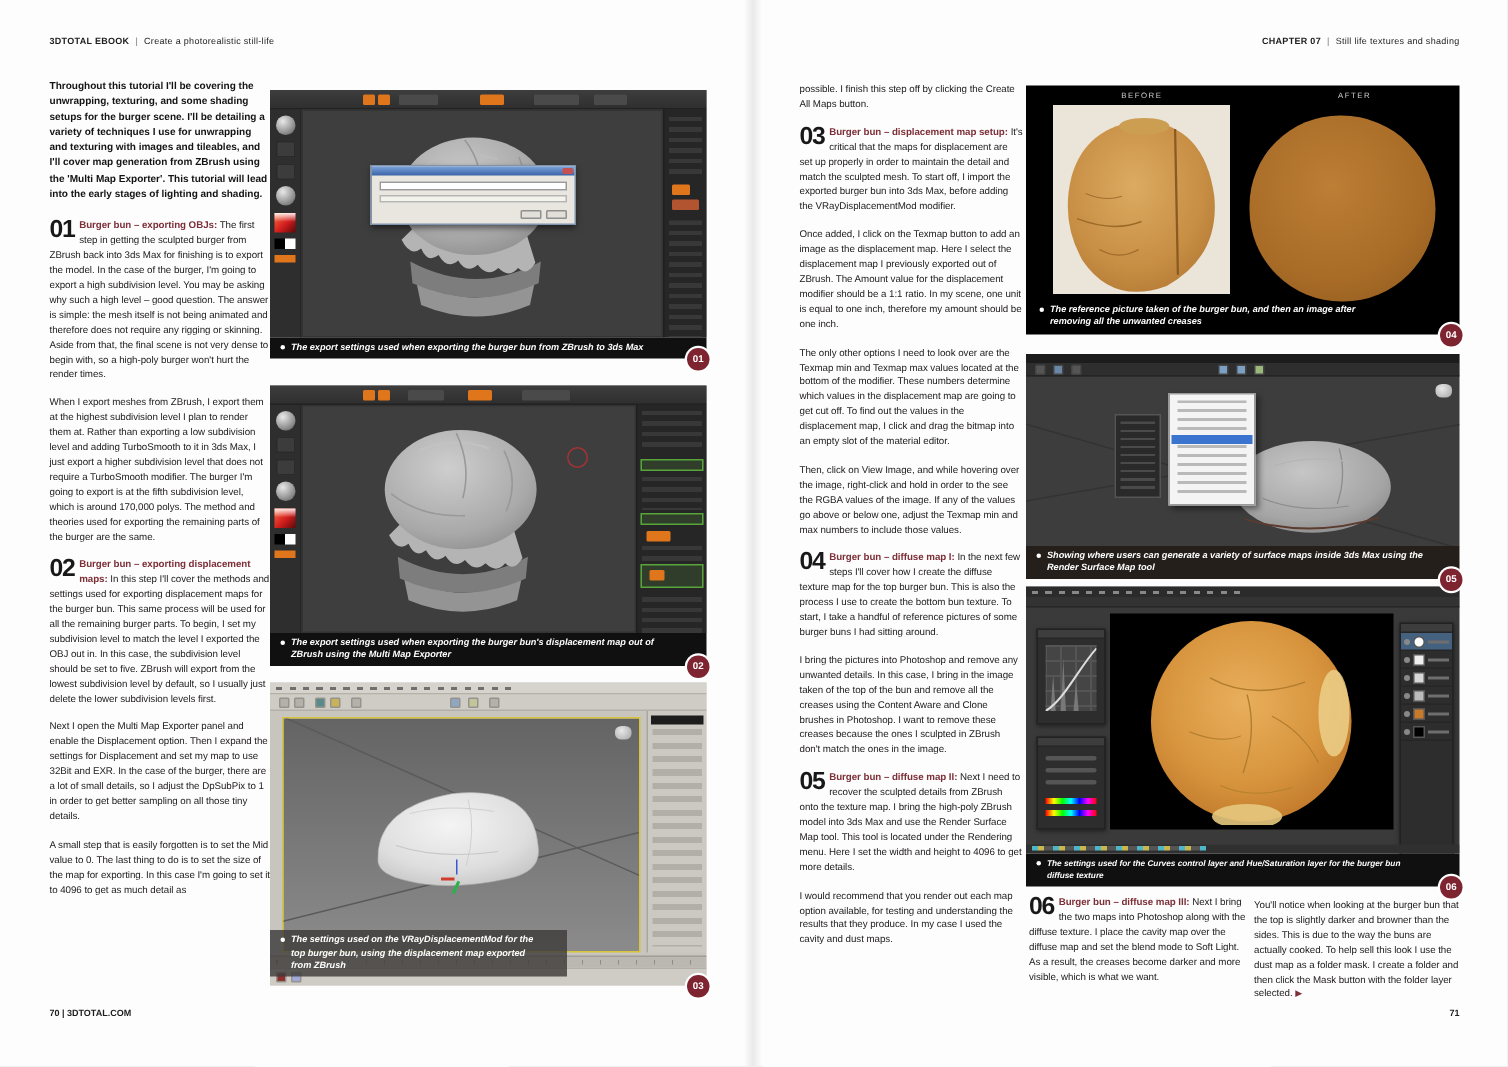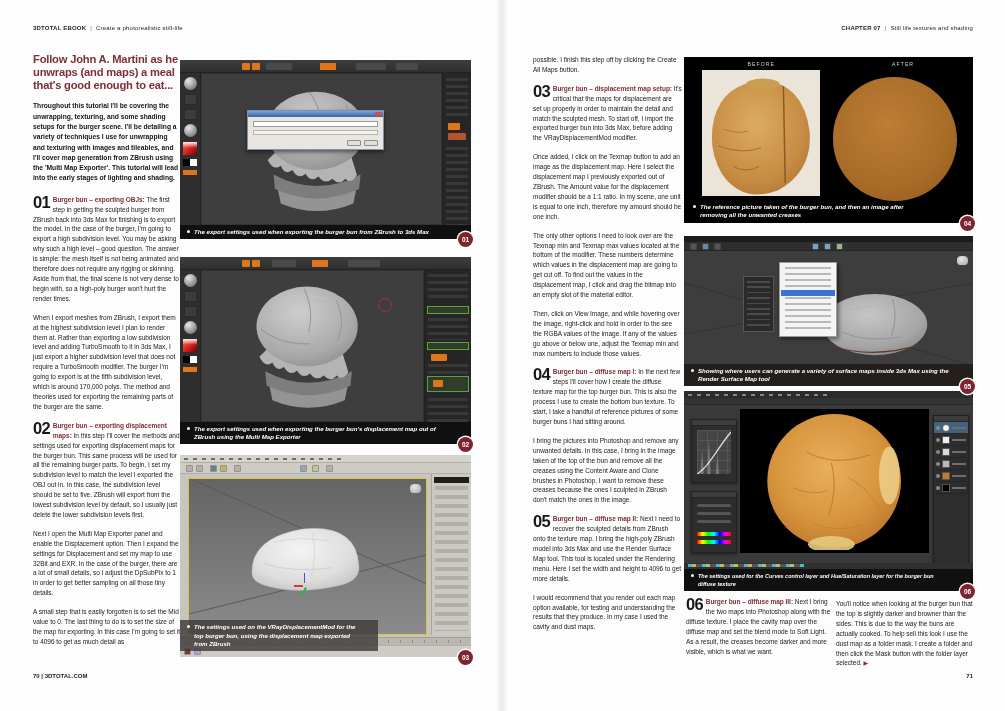--- a/index.html
+++ b/index.html
@@ -150,21 +150,20 @@
 <body>
 
 <div class="spread">
   <div class="seam"></div>
 
   <div class="page-header" style="left:33px;">
     <span class="hdr-strong">3DTOTAL EBOOK</span><span class="hdr-sep">|</span><span>Create a photorealistic still-life</span>
   </div>
 
   <div class="col" style="left:33px;top:53px;width:147px;">
-    <h1 class="title">Follow John A. Martini as he unwraps (and maps) a meal that's good enough to eat...</h1>
     <p class="intro">Throughout this tutorial I'll be covering the unwrapping, texturing, and some shading setups for the burger scene. I'll be detailing a variety of techniques I use for unwrapping and texturing with images and tileables, and I'll cover map generation from ZBrush using the 'Multi Map Exporter'. This tutorial will lead into the early stages of lighting and shading.</p>
     <p class="step">
       <span class="step-num">01</span>
       <span class="step-head">Burger bun – exporting OBJs:</span>
       <span>The first step in getting the sculpted burger from ZBrush back into 3ds Max for finishing is to export the model. In the case of the burger, I'm going to export a high subdivision level. You may be asking why such a high level – good question. The answer is simple: the mesh itself is not being animated and therefore does not require any rigging or skinning. Aside from that, the final scene is not very dense to begin with, so a high-poly burger won't hurt the render times.</span>
     </p>
     <p class="body">When I export meshes from ZBrush, I export them at the highest subdivision level I plan to render them at. Rather than exporting a low subdivision level and adding TurboSmooth to it in 3ds Max, I just export a higher subdivision level that does not require a TurboSmooth modifier. The burger I'm going to export is at the fifth subdivision level, which is around 170,000 polys. The method and theories used for exporting the remaining parts of the burger are the same.</p>
     <p class="step">
       <span class="step-num">02</span>
       <span class="step-head">Burger bun – exporting displacement maps:</span>

